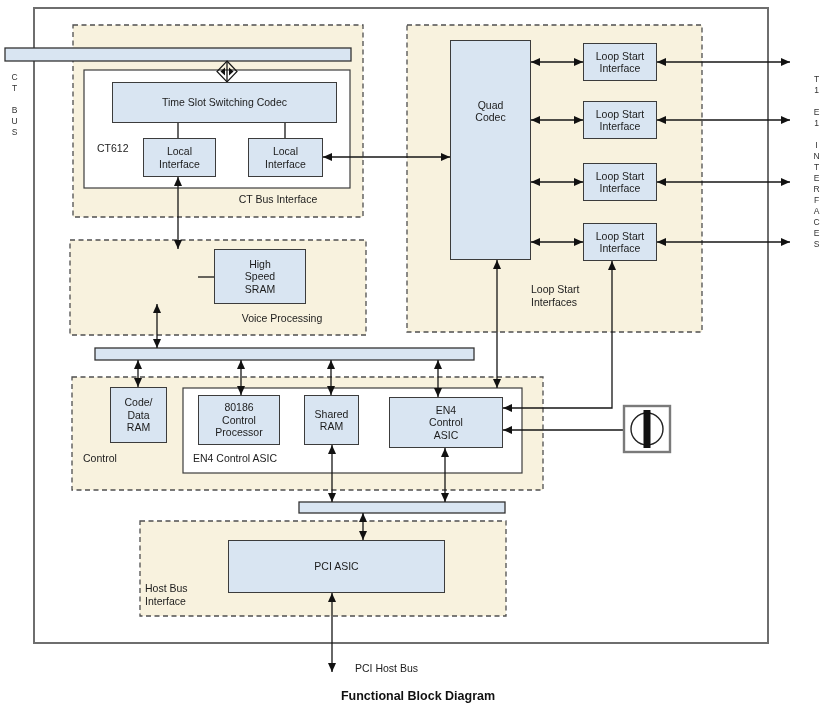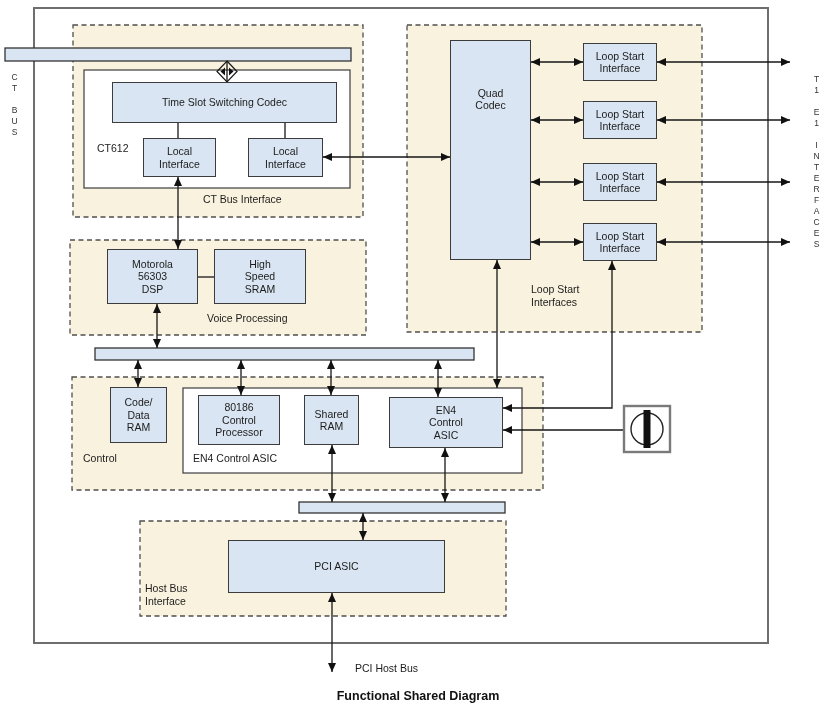--- a/index.html
+++ b/index.html
@@ -7,23 +7,23 @@
   body{font-family:"Liberation Sans",sans-serif;color:#1c1c1c}
   #stage{position:relative;width:836px;height:714px;background:#ffffff;overflow:hidden}
   #wires{position:absolute;left:0;top:0;z-index:1}
   .block{
     position:absolute;z-index:2;
     background:#d9e5f2;border:1px solid #3c3c3c;
     display:flex;align-items:center;justify-content:center;
     text-align:center;font-size:10.5px;line-height:1.18;
     white-space:pre-line;color:#1c1c1c;
   }
-  .block.top-anchored{align-items:flex-start;padding-top:46px}
+  .block.top-anchored{align-items:flex-start;padding-top:58px}
   .lbl{position:absolute;z-index:3;font-size:10.5px;line-height:1.2;white-space:pre-line;color:#1c1c1c}
-  .lbl.right{text-align:left}
+  .lbl.right{text-align:center}
   .lbl.center{text-align:left}
   .vtext{
     position:absolute;z-index:3;
     writing-mode:vertical-rl;text-orientation:upright;
     font-size:8.5px;letter-spacing:1px;line-height:1;color:#333;white-space:pre;
   }
   .title{position:absolute;z-index:3;width:836px;text-align:center;font-weight:bold;font-size:12.5px;color:#111}
 </style>
 </head>
 <body>
@@ -99,23 +99,20 @@
       <rect x="643.5" y="410" width="7" height="38" fill="#111111"></rect>
     </g>
   </svg>
 
   <div class="block" style="left:112px;top:82px;width:225px;height:41px">Time Slot Switching Codec</div>
   <div class="block" style="left:143px;top:138px;width:73px;height:39px">Local
 Interface</div>
   <div class="block" style="left:248px;top:138px;width:75px;height:39px">Local
 Interface</div>
 
-  <div class="block" style="left:107px;top:249px;width:91px;height:55px">Motorola
-56303
-DSP</div>
   <div class="block" style="left:214px;top:249px;width:92px;height:55px">High
 Speed
 SRAM</div>
 
   <div class="block top-anchored" style="left:450px;top:40px;width:81px;height:220px">Quad
 Codec</div>
   <div class="block" style="left:583px;top:43px;width:74px;height:38px">Loop Start
 Interface</div>
   <div class="block" style="left:583px;top:101px;width:74px;height:38px">Loop Start
 Interface</div>
@@ -145,14 +142,14 @@
 Interfaces</div>
   <div class="lbl" style="left:83px;top:452px">Control</div>
   <div class="lbl" style="left:193px;top:452px">EN4 Control ASIC</div>
   <div class="lbl center" style="left:145px;top:582px;width:64px">Host Bus
 Interface</div>
   <div class="lbl" style="left:355px;top:662px">PCI Host Bus</div>
 
   <div class="vtext" style="left:10px;top:72px">CT BUS</div>
   <div class="vtext" style="left:812px;top:74px">T1 E1 INTERFACES</div>
 
-  <div class="title" style="top:689px">Functional Shared Diagram</div>
+  <div class="title" style="top:689px">Functional Block Diagram</div>
 </div>
 
 </body></html>

